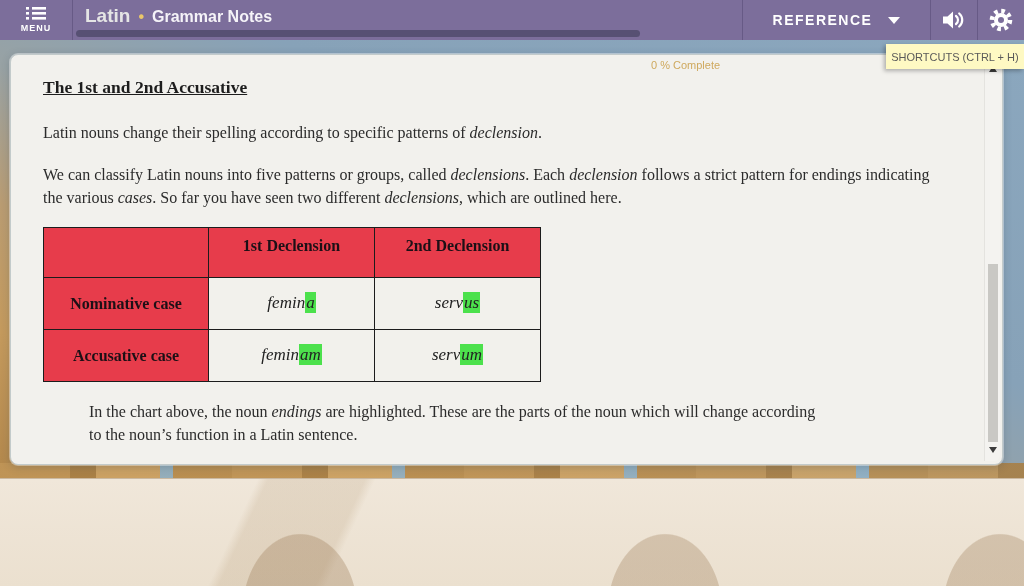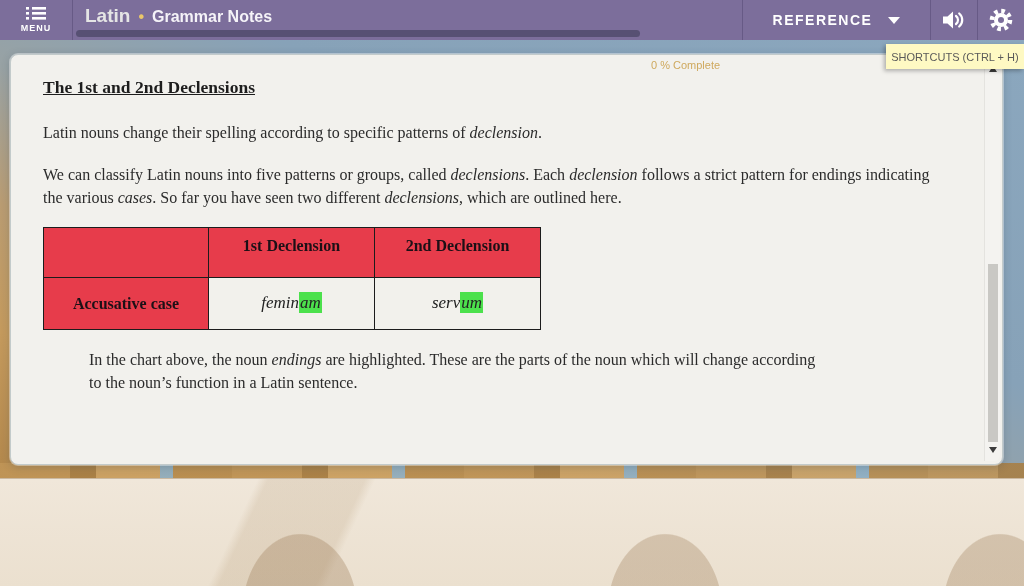--- a/index.html
+++ b/index.html
@@ -180,33 +180,38 @@
     </div>
   </div>
 
   <div class="tooltip">SHORTCUTS (CTRL + H)</div>
 
   <div class="stage">
     <div class="photo-strip"></div>
 
     <div class="panel">
       <div class="content">
-        <h1>The 1st and 2nd Declensions</h1>
+        <h1>The 1st and 2nd Accusative</h1>
 
         <p class="para"><span>Latin nouns change their spelling according to specific patterns of </span><i>declension</i><span>.</span></p>
         <p class="para"><span>We can classify Latin nouns into five patterns or groups, called </span><i>declensions</i><span>. Each </span><i>declension</i><span> follows a strict pattern for endings indicating the various </span><i>cases</i><span>. So far you have seen two different </span><i>declensions</i><span>, which are outlined here.</span></p>
 
         <table class="decl">
           <tbody>
               <tr>
             <th class="redcell corner"></th>
             <th class="redcell colhead">1st Declension</th>
             <th class="redcell colhead">2nd Declension</th>
           </tr>
           <tr>
+            <td class="redcell rowlabel">Nominative case</td>
+            <td class="word"><span>femin</span><span class="hl">a</span></td>
+            <td class="word"><span>serv</span><span class="hl">us</span></td>
+          </tr>
+          <tr>
             <td class="redcell rowlabel">Accusative case</td>
             <td class="word"><span>femin</span><span class="hl">am</span></td>
             <td class="word"><span>serv</span><span class="hl">um</span></td>
           </tr>
         </tbody>
           </table>
 
         <p class="para note-para"><span>In the chart above, the noun </span><i>endings</i><span> are highlighted. These are the parts of the noun which will change according to the noun’s function in a Latin sentence.</span></p>
       </div>
 

